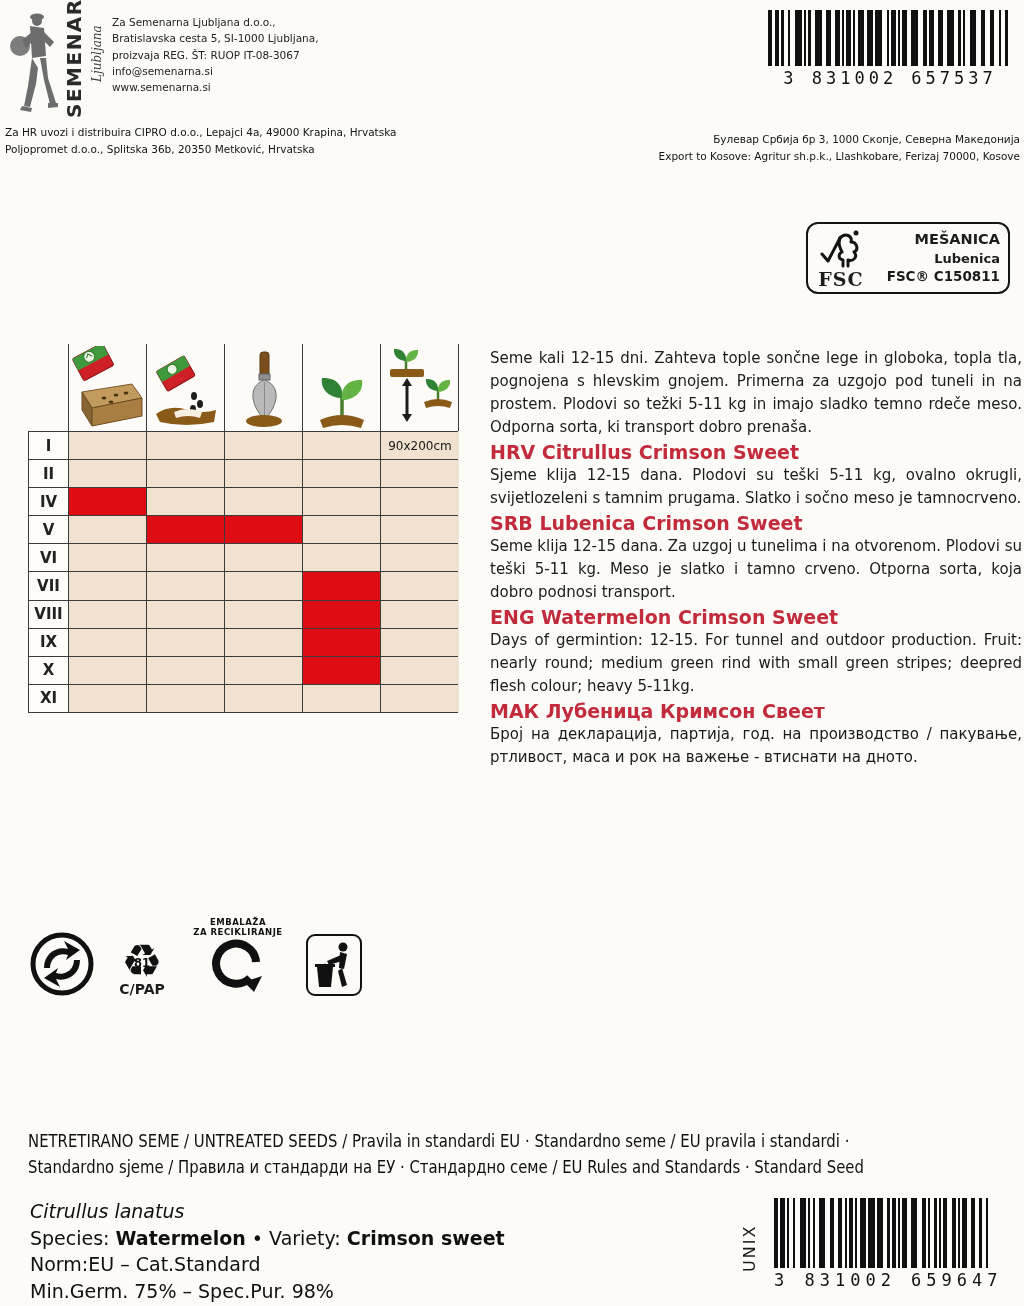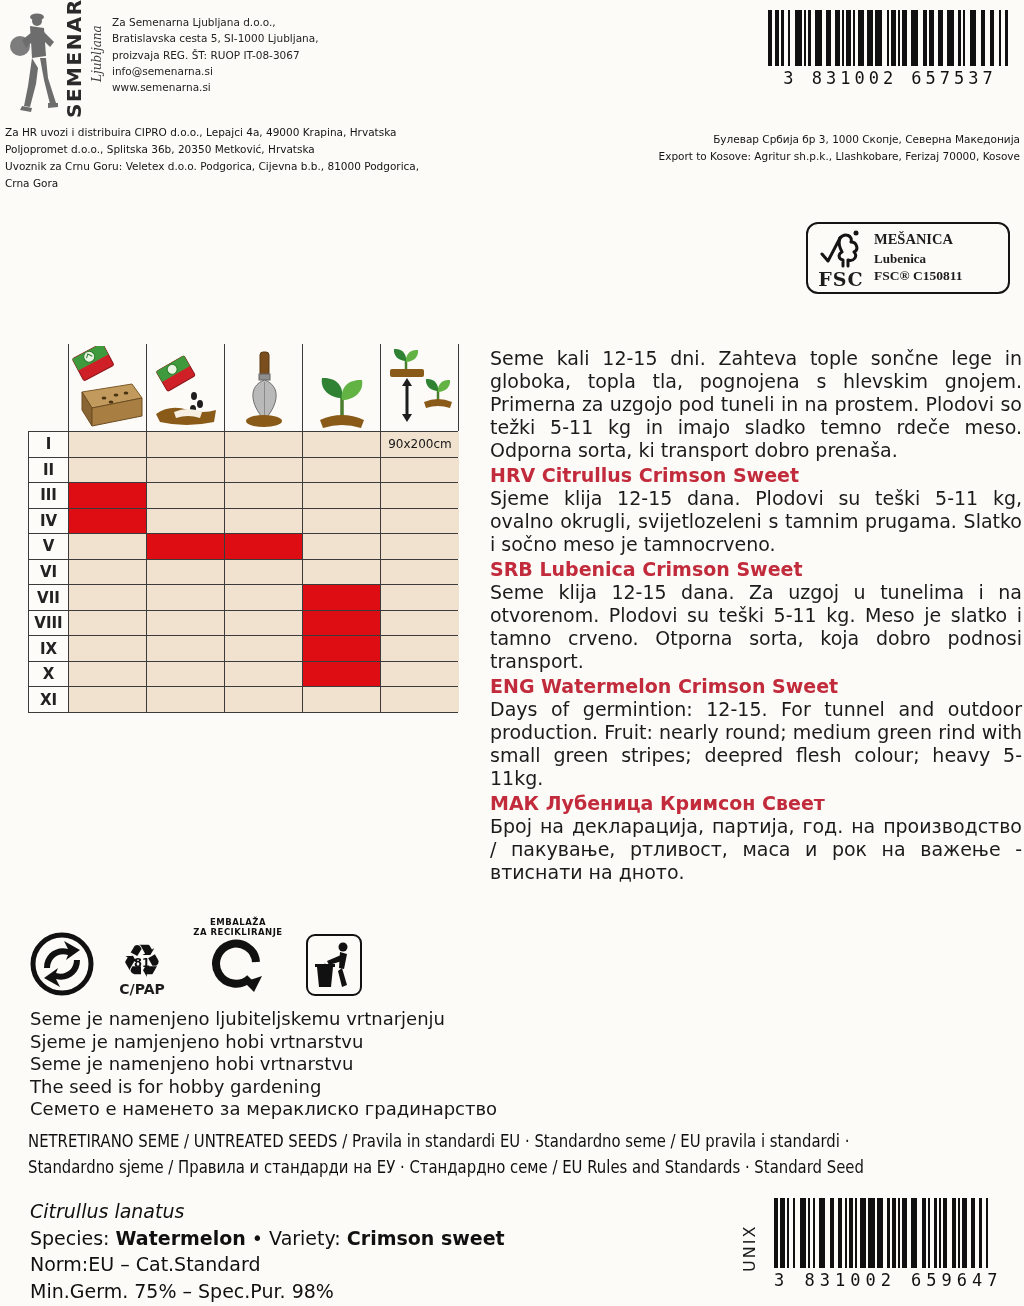--- a/index.html
+++ b/index.html
@@ -33,21 +33,21 @@
 
   
   .dist-left{left:5px;top:124px;width:440px;font-size:10.5px;line-height:1.62;color:#141414;}
   .dist-right{left:560px;top:131px;width:460px;font-size:10.5px;line-height:1.62;text-align:right;color:#141414;}
 
   
   .fsc-box{left:806px;top:222px;width:204px;height:72px;border:2.5px solid #141414;border-radius:12px;
       display:flex;align-items:center;padding:2px 8px 2px 10px;box-sizing:border-box;gap:10px;}
   .fsc-logo{display:flex;flex-direction:column;align-items:center;line-height:1;}
   .fsc-word{font-family:"DejaVu Serif",serif;font-weight:bold;font-size:19px;letter-spacing:1px;margin-top:-2px;}
-  .fsc-text{flex:1;text-align:left;line-height:1.35;font-family:Liberation Serif, serif;}
+  .fsc-text{flex:1;text-align:right;line-height:1.35;}
   .fsc-title{font-weight:bold;font-size:14.5px;}
   .fsc-sub{font-size:13px;font-weight:600;}
   .fsc-lic{font-weight:bold;font-size:13.5px;}
 
   
   .calendar{left:28px;top:344px;width:430px;height:369px;}
   .cal-icons{position:absolute;left:40px;top:0;width:390px;height:87px;display:flex;
       border-right:1.5px solid #3b3b3b;}
   .icon-col{width:78px;box-sizing:border-box;border-left:1.5px solid #3b3b3b;display:flex;
       align-items:flex-end;justify-content:center;padding-bottom:1px;position:relative;overflow:visible;}
@@ -59,21 +59,21 @@
       display:flex;align-items:center;justify-content:center;}
   .cal-cell:last-child{border-right:none;}
   .cal-label{flex:0 0 40px;background:#fdfcf9;font-weight:600;font-size:15px;color:#222;}
   .cal-data{flex:0 0 78px;}
   .cal-data.active{background:#de0d14;}
   .cal-note{font-size:12px;color:#161616;white-space:nowrap;}
 
   
   .descriptions{left:490px;top:347px;width:532px;}
   .desc-heading{color:#c22b3b;font-weight:bold;font-size:19px;line-height:24px;}
-  .desc-body{font-size:19px;line-height:23px;text-align:justify;color:#1b1b1b;margin-bottom:1px;}
+  .desc-body{font-size:15px;line-height:23px;text-align:justify;color:#1b1b1b;margin-bottom:1px;}
 
   
   .recycling{left:30px;top:912px;height:84px;display:flex;align-items:flex-end;gap:20px;}
   .mobius{position:relative;width:56px;text-align:center;line-height:1;}
   .recycle-glyph{font-size:46px;line-height:1;color:#111;}
   .mobius-code{position:absolute;top:20px;left:0;right:0;font-size:11.5px;font-weight:bold;color:#111;}
   .mobius-material{font-weight:bold;font-size:14px;margin-top:-2px;}
   .embalaza{text-align:center;width:96px;}
   .embalaza-text{font-size:8.5px;font-weight:bold;letter-spacing:.5px;line-height:1.25;color:#111;}
   .tidyman{width:56px;height:62px;border:2.5px solid #111;border-radius:9px;display:flex;
@@ -187,21 +187,20 @@
         <span class="gap" style="flex-grow: 2;"></span>
         <span class="bar" style="flex-grow: 1;"></span>
         <span class="gap" style="flex-grow: 2;"></span>
       </div>
     <div class="digits">3 831002 657537</div>
   </div>
 
   <div class="abs dist-left">
     <div>Za HR uvozi i distribuira CIPRO d.o.o., Lepajci 4a, 49000 Krapina, Hrvatska</div>
     <div>Poljopromet d.o.o., Splitska 36b, 20350 Metković, Hrvatska</div>
-    <div>Uvoznik za Crnu Goru: Veletex d.o.o. Podgorica, Cijevna b.b., 81000 Podgorica, Crna Gora</div>
   </div>
   <div class="abs dist-right">
     <div>Булевар Србија бр 3, 1000 Скопје, Северна Македонија</div>
     <div>Export to Kosove: Agritur sh.p.k., Llashkobare, Ferizaj 70000, Kosove</div>
   </div>
 
   <div class="abs fsc-box">
     <div class="fsc-logo">
       <svg width="46" height="44" viewBox="0 0 46 44">
         <g fill="none" stroke="#141414" stroke-width="3" stroke-linecap="round" stroke-linejoin="round">
@@ -303,28 +302,20 @@
         </div>
         <div class="cal-row">
           <div class="cal-cell cal-label">II</div>
           <div class="cal-cell cal-data"></div>
           <div class="cal-cell cal-data"></div>
           <div class="cal-cell cal-data"></div>
           <div class="cal-cell cal-data"></div>
           <div class="cal-cell cal-data"></div>
         </div>
         <div class="cal-row">
-          <div class="cal-cell cal-label">III</div>
-          <div class="cal-cell cal-data active"></div>
-          <div class="cal-cell cal-data"></div>
-          <div class="cal-cell cal-data"></div>
-          <div class="cal-cell cal-data"></div>
-          <div class="cal-cell cal-data"></div>
-        </div>
-        <div class="cal-row">
           <div class="cal-cell cal-label">IV</div>
           <div class="cal-cell cal-data active"></div>
           <div class="cal-cell cal-data"></div>
           <div class="cal-cell cal-data"></div>
           <div class="cal-cell cal-data"></div>
           <div class="cal-cell cal-data"></div>
         </div>
         <div class="cal-row">
           <div class="cal-cell cal-label">V</div>
           <div class="cal-cell cal-data"></div>
@@ -421,27 +412,20 @@
         <path d="M27 11 L34 13 L31 28 L26 27 Z" fill="#111"></path>
         <path d="M28 14 L14 20 L16 24 L29 20 Z" fill="#111"></path>
         <path d="M29 27 L34 44 L29 46 L25 30 Z" fill="#111"></path>
         <path d="M12 22 L10 26 L14 27 Z" fill="#111"></path>
         <path d="M4 26 L20 26 L18 46 L6 46 Z" fill="#111"></path>
         <rect x="2" y="23" width="20" height="3" fill="#111"></rect>
       </svg>
     </div>
   </div>
 
-  <div class="abs hobby">
-    <div>Seme je namenjeno ljubiteljskemu vrtnarjenju</div>
-    <div>Sjeme je namjenjeno hobi vrtnarstvu</div>
-    <div>Seme je namenjeno hobi vrtnarstvu</div>
-    <div>The seed is for hobby gardening</div>
-    <div>Семето е наменето за мераклиско градинарство</div>
-  </div>
 
   <div class="abs untreated">
     <div>NETRETIRANO SEME / UNTREATED SEEDS / Pravila in standardi EU · Standardno seme / EU pravila i standardi ·</div>
     <div>Standardno sjeme / Правила и стандарди на ЕУ · Стандардно семе / EU Rules and Standards · Standard Seed</div>
   </div>
 
   <div class="abs product">
     <div class="latin">Citrullus lanatus</div>
     <div>
       <span>Species:</span>

